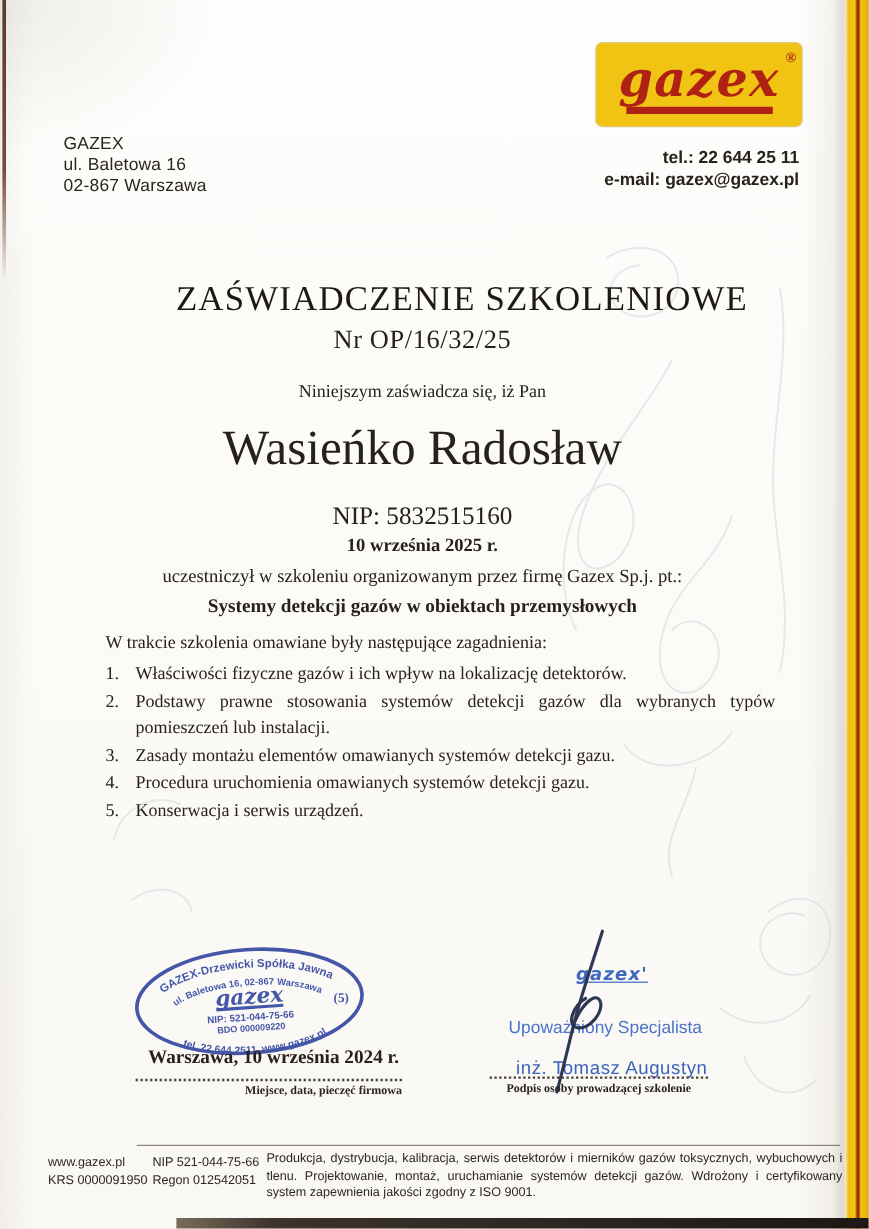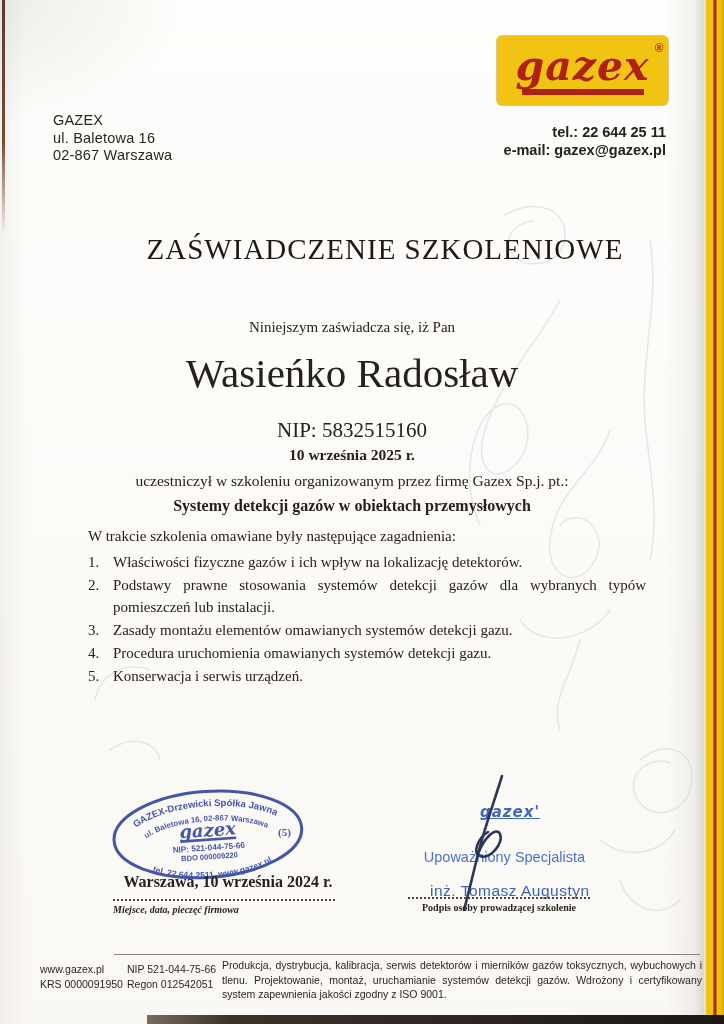--- a/index.html
+++ b/index.html
@@ -67,21 +67,21 @@
   .topics-intro{margin-bottom:7px;}
   .topic-row{display:flex;margin-bottom:2px;line-height:1.42;}
   .topic-num{width:25px;flex:0 0 25px;}
   .topic-text{flex:1;text-align:justify;}
 
   
   .stamp-oval{left:108px;top:786px;width:210px;height:100px;transform:rotate(-4deg);}
   .stamp-counter{left:278px;top:826px;font-size:11px;font-weight:bold;color:#2b3f9e;opacity:.85;}
   .place-date{left:118px;top:873px;width:220px;text-align:center;font-size:16px;font-weight:600;}
   .dotline-left{left:113px;top:899px;width:222px;border-top:2px dotted #4a443c;height:0;}
-  .caption-left{left:113px;top:904px;width:222px;text-align:left;font-size:10px;font-weight:bold;color:#2a241e;font-style:italic;}
+  .caption-left{left:113px;top:904px;width:222px;text-align:right;font-size:10px;font-weight:bold;color:#2a241e;}
 
   
   .rstamp-logo{left:430px;top:803px;width:160px;text-align:center;
     font-family:"DejaVu Sans",sans-serif;font-weight:bold;font-style:italic;
     font-size:15px;color:#3f67bd;text-decoration:underline;letter-spacing:1px;}
   .rstamp-role{left:415px;top:821px;width:170px;text-align:right;
     font-family:"Liberation Sans","DejaVu Sans",sans-serif;
     font-size:14.5px;color:#4a72c8;margin-top:28px;}
   .signer-name{left:430px;top:858px;width:170px;
     font-family:"Liberation Sans","DejaVu Sans",sans-serif;
@@ -134,20 +134,21 @@
     </div>
     <div class="logo-underline"></div>
   </div>
 
   <div class="abs contact-block">
     <div>tel.:  22 644 25 11</div>
     <div>e-mail:  gazex@gazex.pl</div>
   </div>
 
   <div class="abs ctr cert-title">ZAŚWIADCZENIE SZKOLENIOWE</div>
+  <div class="abs ctr cert-number">Nr OP/16/32/25</div>
   <div class="abs ctr cert-intro">Niniejszym zaświadcza się, iż Pan</div>
   <div class="abs ctr person-name">Wasieńko Radosław</div>
   <div class="abs ctr nip-line">NIP: 5832515160</div>
   <div class="abs ctr date-line">10 września 2025 r.</div>
   <div class="abs ctr training-title">Systemy detekcji gazów w obiektach przemysłowych</div>
   <div class="abs ctr participation-line">uczestniczył w szkoleniu organizowanym przez firmę Gazex Sp.j. pt.:</div>
 
   <div class="abs topics">
     <div class="topics-intro">W trakcie szkolenia omawiane były następujące zagadnienia:</div>
     <div class="topic-row">

